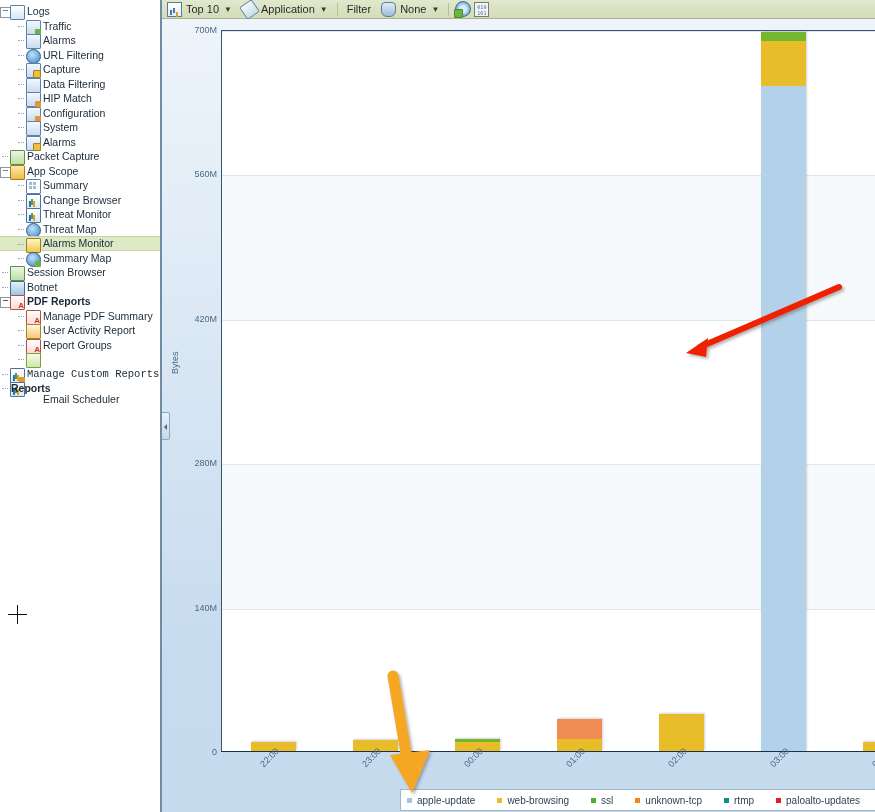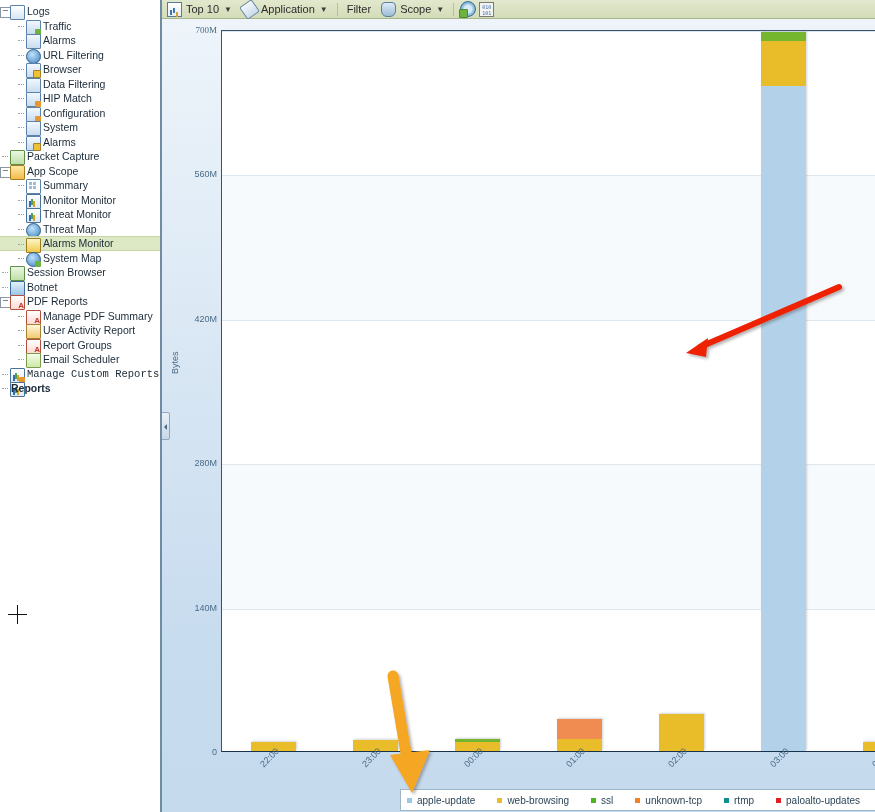--- a/index.html
+++ b/index.html
@@ -162,21 +162,21 @@
       <span class="ico ic-globe" style="left: 26px;">
         <span class="badge b-blue"></span>
       </span>
       <span class="lbl" style="left: 43px;">URL Filtering</span>
     </div>
     <div class="tree-node" style="top: 62px; position: absolute; left: 0px; width: 160px;">
       <span class="connector" style="left: 18px;"></span>
       <span class="ico ic-doc2" style="left: 26px;">
         <span class="badge b-warn"></span>
       </span>
-      <span class="lbl" style="left: 43px;">Browser</span>
+      <span class="lbl" style="left: 43px;">Capture</span>
     </div>
     <div class="tree-node" style="top: 76.5px; position: absolute; left: 0px; width: 160px;">
       <span class="connector" style="left: 18px;"></span>
       <span class="ico ic-doc2" style="left: 26px;"></span>
       <span class="lbl" style="left: 43px;">Data Filtering</span>
     </div>
     <div class="tree-node" style="top: 91px; position: absolute; left: 0px; width: 160px;">
       <span class="connector" style="left: 18px;"></span>
       <span class="ico ic-doc2" style="left: 26px;">
         <span class="badge b-orange"></span>
@@ -213,21 +213,21 @@
       <span class="lbl" style="left: 27px;">App Scope</span>
     </div>
     <div class="tree-node" style="top: 178px; position: absolute; left: 0px; width: 160px;">
       <span class="connector" style="left: 18px;"></span>
       <span class="ico ic-grid" style="left: 26px;"></span>
       <span class="lbl" style="left: 43px;">Summary</span>
     </div>
     <div class="tree-node" style="top: 192.5px; position: absolute; left: 0px; width: 160px;">
       <span class="connector" style="left: 18px;"></span>
       <span class="ico ic-chart" style="left: 26px;"></span>
-      <span class="lbl" style="left: 43px;">Monitor Monitor</span>
+      <span class="lbl" style="left: 43px;">Change Browser</span>
     </div>
     <div class="tree-node" style="top: 207px; position: absolute; left: 0px; width: 160px;">
       <span class="connector" style="left: 18px;"></span>
       <span class="ico ic-chart" style="left: 26px;"></span>
       <span class="lbl" style="left: 43px; text-align: center;">Threat Monitor</span>
     </div>
     <div class="tree-node" style="top: 221.5px; position: absolute; left: 0px; width: 160px;">
       <span class="connector" style="left: 18px;"></span>
       <span class="ico ic-globe" style="left: 26px;"></span>
       <span class="lbl" style="left: 43px;">Threat Map</span>
@@ -235,33 +235,33 @@
     <div class="tree-node sel" style="top: 236px; position: absolute; left: 0px; width: 160px;">
       <span class="connector" style="left: 18px;"></span>
       <span class="ico ic-net" style="left: 26px;"></span>
       <span class="lbl" style="left: 43px;">Alarms Monitor</span>
     </div>
     <div class="tree-node" style="top: 250.5px; position: absolute; left: 0px; width: 160px;">
       <span class="connector" style="left: 18px;"></span>
       <span class="ico ic-globe" style="left: 26px;">
         <span class="badge b-green"></span>
       </span>
-      <span class="lbl" style="left: 43px;">System Map</span>
+      <span class="lbl" style="left: 43px;">Summary Map</span>
     </div>
     <div class="tree-node" style="top: 265px; position: absolute; left: 0px; width: 160px;">
       <span class="connector" style="left: 2px;"></span>
       <span class="ico ic-green" style="left: 10px;"></span>
       <span class="lbl" style="left: 27px; text-align: center;">Session Browser</span>
     </div>
     <div class="tree-node" style="top: 279.5px; position: absolute; left: 0px; width: 160px;">
       <span class="connector" style="left: 2px;"></span>
       <span class="ico ic-blue" style="left: 10px;"></span>
       <span class="lbl" style="left: 27px;">Botnet</span>
     </div>
-    <div class="tree-node" style="top: 294px; position: absolute; left: 0px; width: 160px;">
+    <div class="tree-node" style="top: 294px; position: absolute; left: 0px; width: 160px; font-weight: bold;">
       <span class="exp" style="left: 0px;"></span>
       <span class="ico ic-pdf" style="left: 10px;"></span>
       <span class="lbl" style="left: 27px;">PDF Reports</span>
     </div>
     <div class="tree-node" style="top: 308.5px; position: absolute; left: 0px; width: 160px;">
       <span class="connector" style="left: 18px;"></span>
       <span class="ico ic-pdf" style="left: 26px;"></span>
       <span class="lbl" style="left: 43px;">Manage PDF Summary</span>
     </div>
     <div class="tree-node" style="top: 323px; position: absolute; left: 0px; width: 160px;">
@@ -270,21 +270,21 @@
       <span class="lbl" style="left: 43px;">User Activity Report</span>
     </div>
     <div class="tree-node" style="top: 337.5px; position: absolute; left: 0px; width: 160px;">
       <span class="connector" style="left: 18px;"></span>
       <span class="ico ic-pdf" style="left: 26px;"></span>
       <span class="lbl" style="left: 43px;">Report Groups</span>
     </div>
     <div class="tree-node" style="top: 352px; position: absolute; left: 0px; width: 160px;">
       <span class="connector" style="left: 18px;"></span>
       <span class="ico ic-mail" style="left: 26px;"></span>
-      <span class="lbl" style="left: 43px;">Email Scheduler</span>
+      <span class="lbl" style="left: 43px; margin-top: 40px;">Email Scheduler</span>
     </div>
     <div class="tree-node" style="top: 366.5px; position: absolute; left: 0px; width: 160px;">
       <span class="connector" style="left: 2px;"></span>
       <span class="ico ic-chart" style="left: 10px;">
         <span class="badge b-orange"></span>
       </span>
       <span class="lbl" style="left: 27px; font-family: Liberation Mono, monospace;">Manage Custom Reports</span>
     </div>
     <div class="tree-node" style="top: 381px; position: absolute; left: 0px; width: 160px;">
       <span class="connector" style="left: 2px;"></span>
@@ -305,42 +305,42 @@
     <span class="tb-ico tb-wrench"></span>
     <span>Application</span>
     <span class="caret">▼</span>
   </div>
   <div class="tb-sep"></div>
   <div class="tb-item">
     <span>Filter</span>
   </div>
   <div class="tb-item">
     <span class="tb-ico tb-shield"></span>
-    <span>Scope</span>
+    <span>None</span>
     <span class="caret">▼</span>
   </div>
   <div class="tb-sep"></div>
   <div class="tb-btn">
     <span class="tb-refresh"></span>
   </div>
   <div class="tb-btn">
     <span class="tb-binary">010<br>101</span>
   </div>
 </div>
 
 <div id="chart-wrap">
   <div id="collapse-handle"></div>
   <div id="ylabel">Bytes</div>
   <div id="yticks">
       <div class="ytick" style="top: 728px; right: 658px;">0</div>
       <div class="ytick" style="top: 583.6px; right: 658px;">140M</div>
       <div class="ytick" style="top: 439.2px; right: 658px;">280M</div>
       <div class="ytick" style="top: 294.8px; right: 658px;">420M</div>
       <div class="ytick" style="top: 150.4px; right: 658px;">560M</div>
-      <div class="ytick" style="top: 6px; right: 658px; font-family: Liberation Serif, serif;">700M</div>
+      <div class="ytick" style="top: 6px; right: 658px;">700M</div>
     </div>
   <div id="plot">
       <div class="bandfill" style="top: 433.2px; height: 144.4px;"></div>
       <div class="bandfill" style="top: 144.4px; height: 144.4px;"></div>
       <div class="gridline" style="top: 577.6px;"></div>
       <div class="gridline" style="top: 433.2px;"></div>
       <div class="gridline" style="top: 288.8px;"></div>
       <div class="gridline" style="top: 144.4px;"></div>
       <div class="gridline" style="top: 0px;"></div>
       <div class="bar" style="left: 28.5px; width: 45px; height: 9.28286px;">

